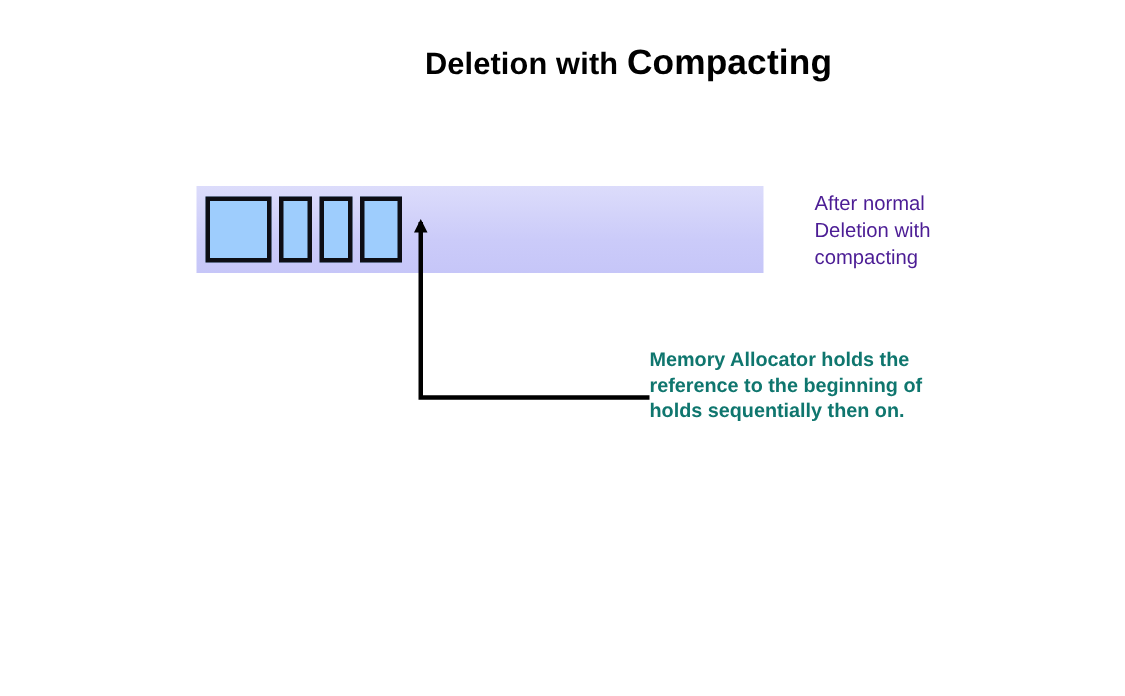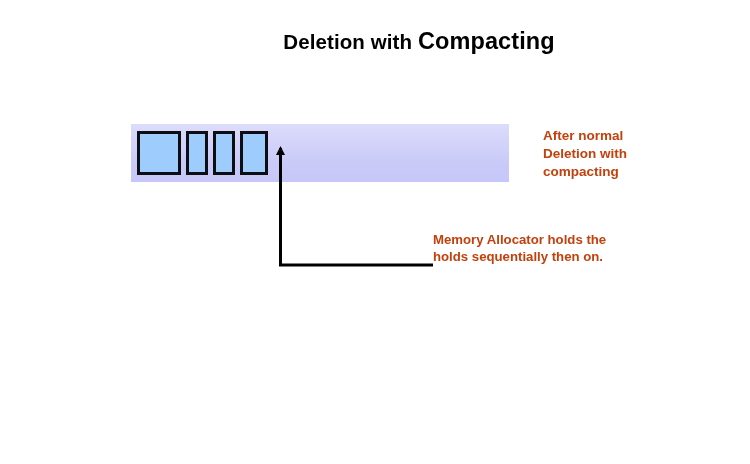--- a/index.html
+++ b/index.html
@@ -93,34 +93,34 @@
     height: 124px;
   }
 
   
   #side-caption {
     position: absolute;
     left: 499px;
     top: 127px;
     width: 180px;
     font-size: 13.5px;
-    font-weight: bold;
-    color: #c2410c;
+    font-weight: normal;
+    color: #4c1d95;
     line-height: 1.32;
   }
 
   
   #allocator-note {
     position: absolute;
     left: 389px;
     top: 231px;
     width: 260px;
     font-size: 13.2px;
     font-weight: bold;
-    color: #c2410c;
+    color: #0f766e;
     line-height: 1.30;
   }
   .note-line { display: block; white-space: nowrap; }
 </style>
 </head>
 <body>
 
 <div id="slide">
 
   <div id="right-edge-rule"></div>
@@ -147,16 +147,17 @@
   </svg>
 
   <div id="side-caption">
     <span class="note-line">After normal</span>
     <span class="note-line">Deletion with</span>
     <span class="note-line">compacting</span>
   </div>
 
   <div id="allocator-note">
     <span class="note-line">Memory Allocator holds the</span>
+    <span class="note-line">reference to the beginning of</span>
     <span class="note-line">holds sequentially then on.</span>
   </div>
 
 </div>
 
 </body></html>

